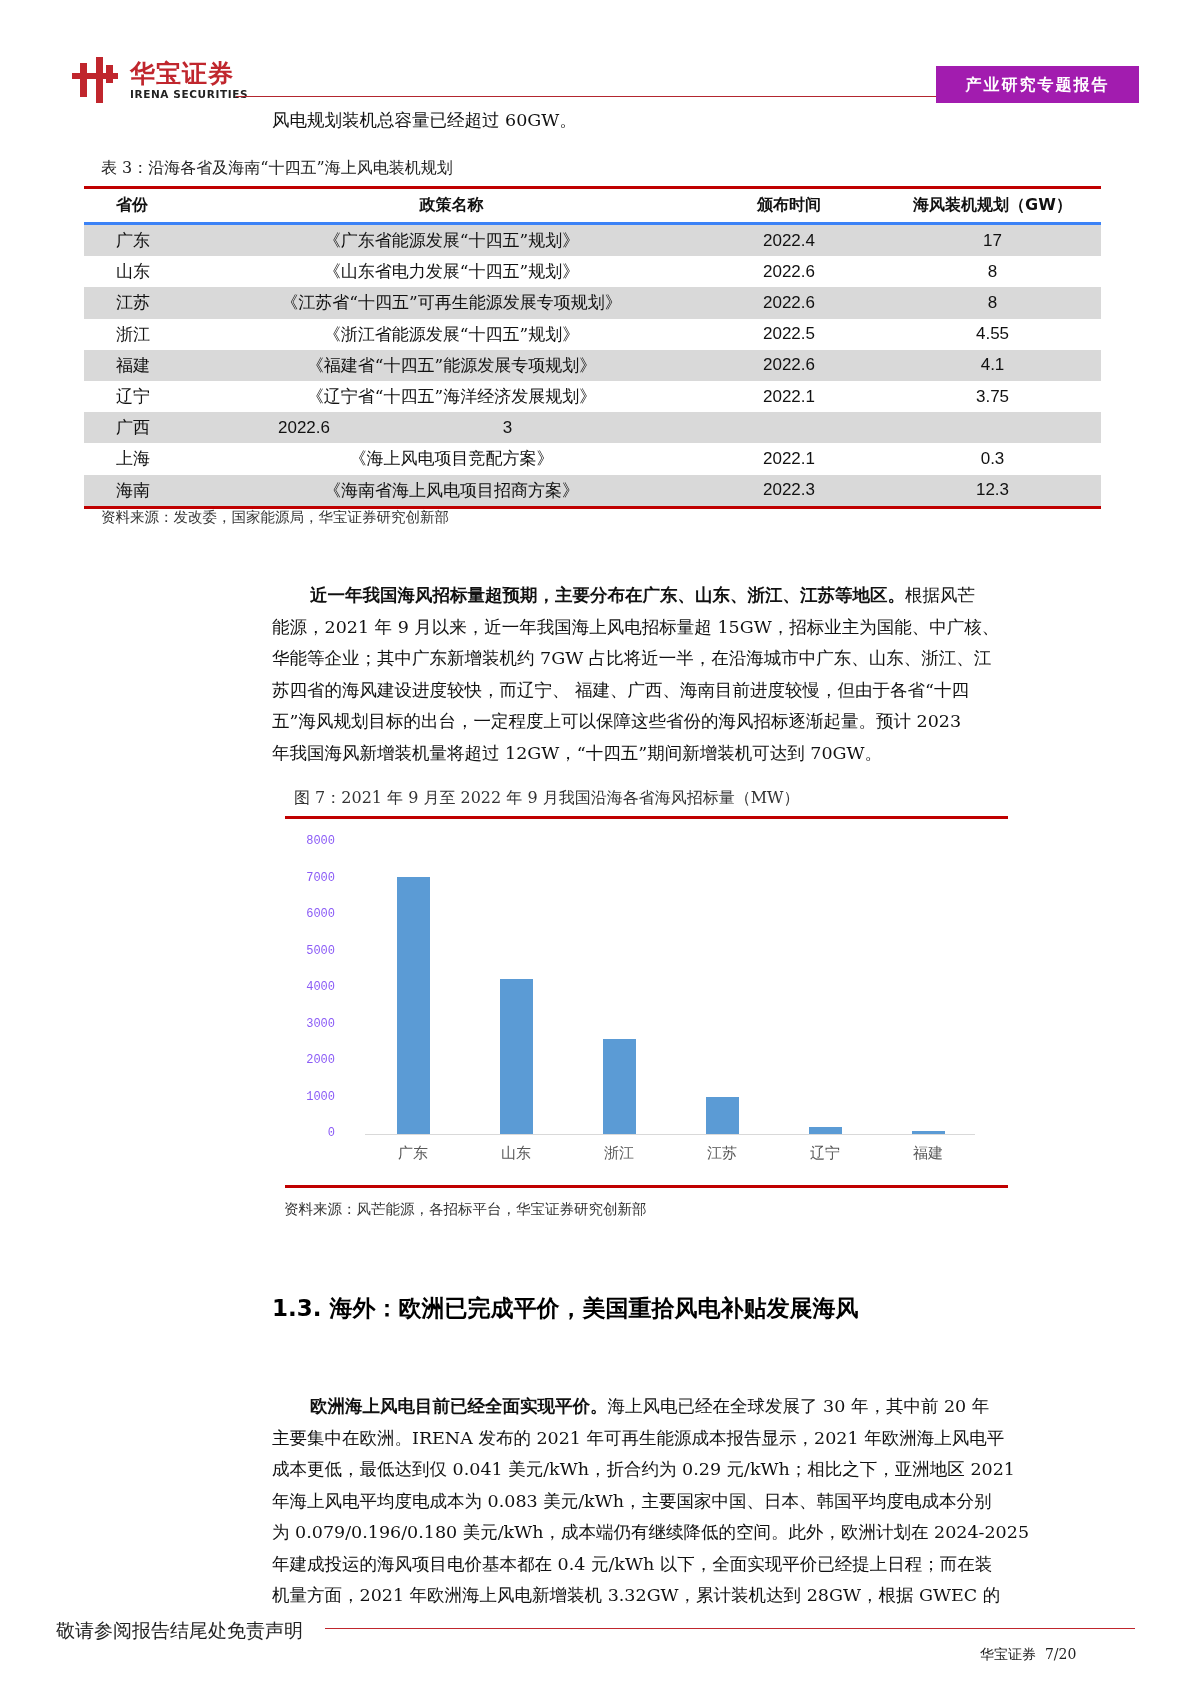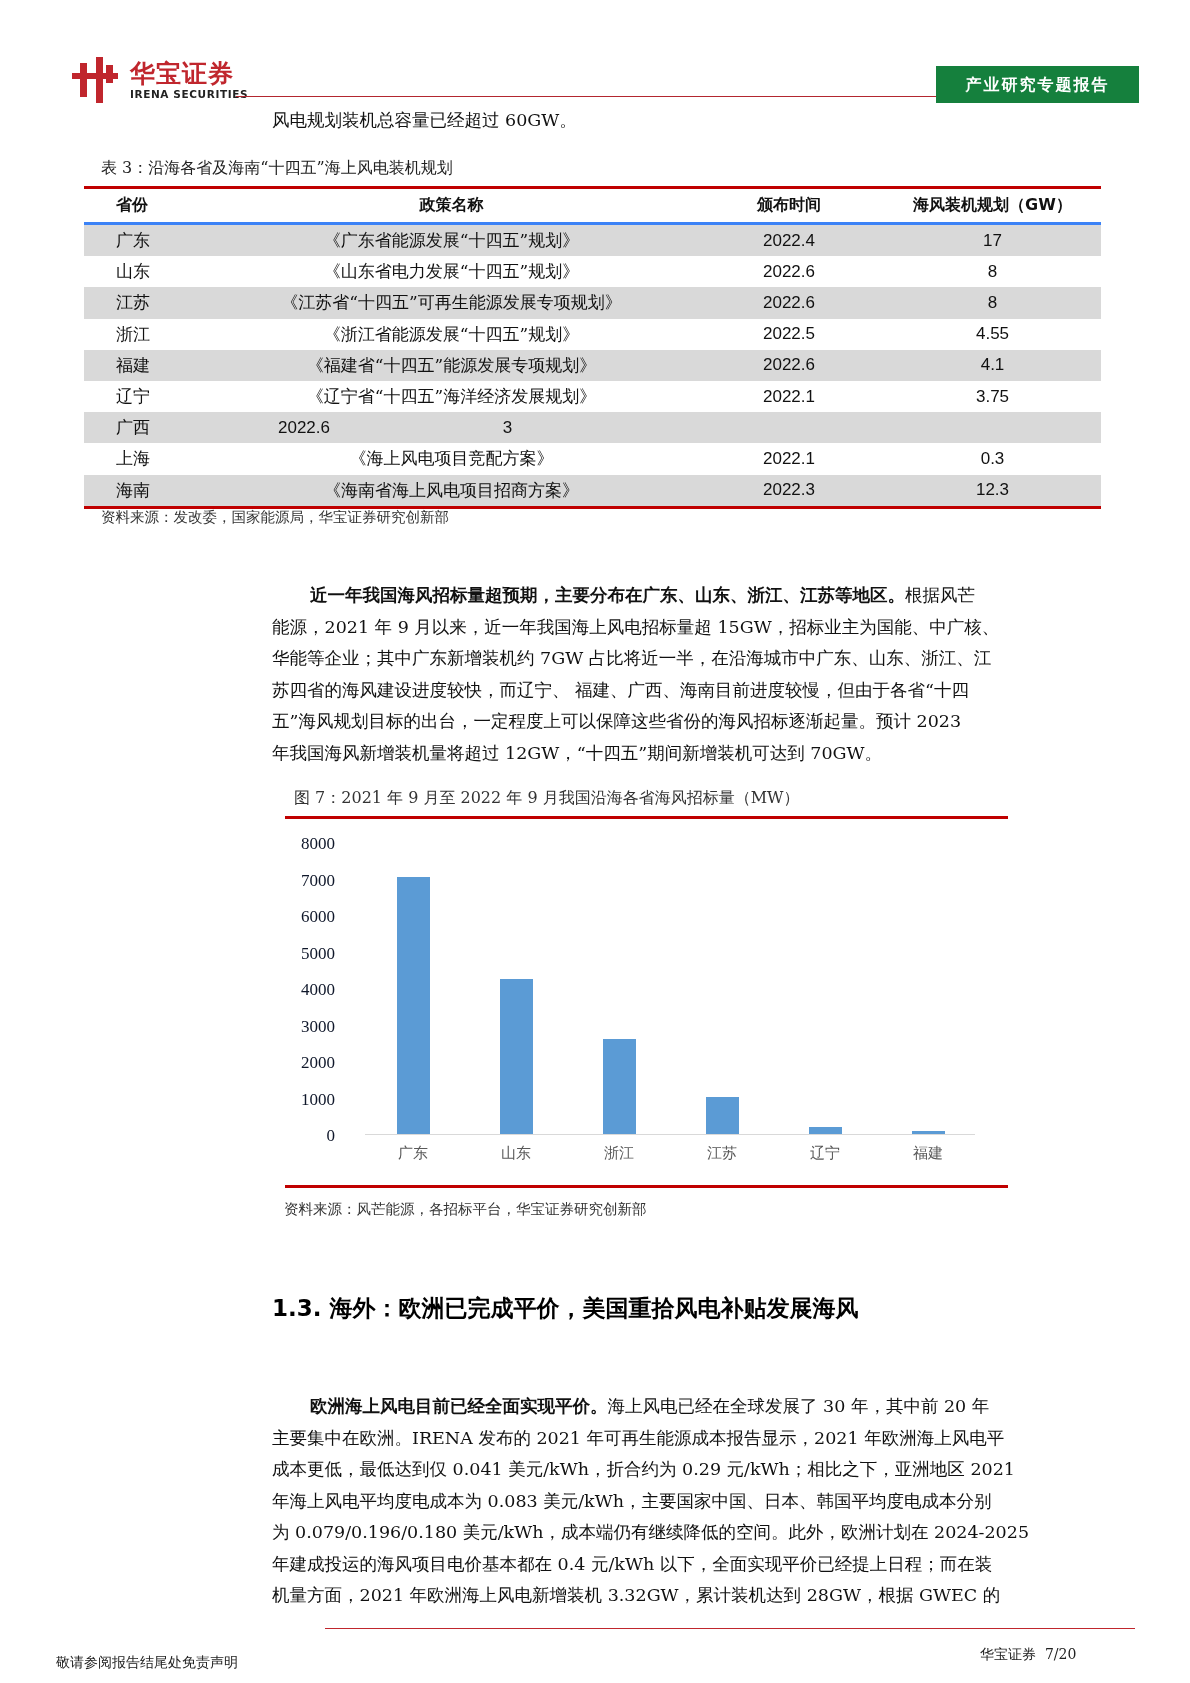--- a/index.html
+++ b/index.html
@@ -5,43 +5,43 @@
   html, body { margin:0; padding:0; background:#fff; }
   body { width:1190px; height:1683px; position:relative; overflow:hidden;
          font-family:"DejaVu Serif", serif; color:#111; }
   .abs { position:absolute; }
   
   .logo { left:72px; top:55px; width:210px; height:50px; }
   .logo-mark { left:0; top:0; width:50px; height:50px; }
   .logo-cn { left:58px; top:2px; font-family:"DejaVu Sans", sans-serif; font-weight:bold; color:#c0262d; font-size:25px; letter-spacing:1px; }
   .logo-en { left:58px; top:33px; font-family:"DejaVu Sans", sans-serif; font-weight:bold; color:#222; font-size:10.5px; letter-spacing:0.6px; }
   .header-line { left:236px; top:96px; width:700px; height:1px; background:#b3262f; }
-  .header-tag { left:936px; top:66px; width:203px; height:37px; background:#15803d; color:#fff;
+  .header-tag { left:936px; top:66px; width:203px; height:37px; background:#a21caf; color:#fff;
                 font-weight:bold; font-size:16px; line-height:37px; text-align:center; letter-spacing:2px; }
   .para { font-size:17.5px; line-height:31.5px; color:#111; }
   .para b { font-weight:bold; }
   .t-caption { font-size:16px; color:#222; }
   .tbl-wrap { left:84px; top:186px; width:1017px; }
   .tbl-row { display:flex; height:31.2px; align-items:center; font-size:17px; }
   .tbl-row.alt { background:#d9d9d9; }
   .tbl-row.head { height:33px; font-weight:bold; font-family:"DejaVu Sans", sans-serif; font-size:16px; border-top:3px solid #c00000; border-bottom:3px solid #3b82f6; }
   .c1 { width:125px; padding-left:32px; box-sizing:border-box; }
   .c2 { width:485px; text-align:center; }
   .c3 { width:190px; text-align:center; font-family:"Liberation Sans", sans-serif; }
   .c4 { width:217px; text-align:center; font-family:"Liberation Sans", sans-serif; }
   .tbl-bottom { height:3px; background:#c00000; }
   .source { font-size:14.5px; color:#333; }
   
   .chart-line { height:3px; background:#c00000; }
-  .ytick { font-family:Liberation Serif, serif; font-size:17px; color:#0f172a; text-align:right; width:50px; }
+  .ytick { font-family:Liberation Mono, monospace; font-size:12px; color:#8b5cf6; text-align:right; width:50px; }
   .bar { background:#5b9bd5; }
   .xtick { font-family:"DejaVu Sans", sans-serif; font-size:15px; color:#595959; text-align:center; width:80px; }
   .axis { height:1px; background:#d9d9d9; }
   .section { font-family:"DejaVu Sans", sans-serif; font-weight:bold; font-size:23px; color:#000; }
-  .footer-left { font-size:14px; color:#222;margin-top:36px; }
+  .footer-left { font-size:19px; color:#222; }
   .footer-line { height:1px; background:#c0262d; }
   .footer-right { font-size:14px; color:#222; }
 </style>
 </head>
 <body>
 
 <div class="abs logo">
   <svg class="abs logo-mark" viewBox="0 0 50 50">
     <rect x="8" y="8" width="7" height="34" fill="#c0262d"></rect>
     <rect x="24" y="2" width="7" height="46" fill="#c0262d"></rect>

